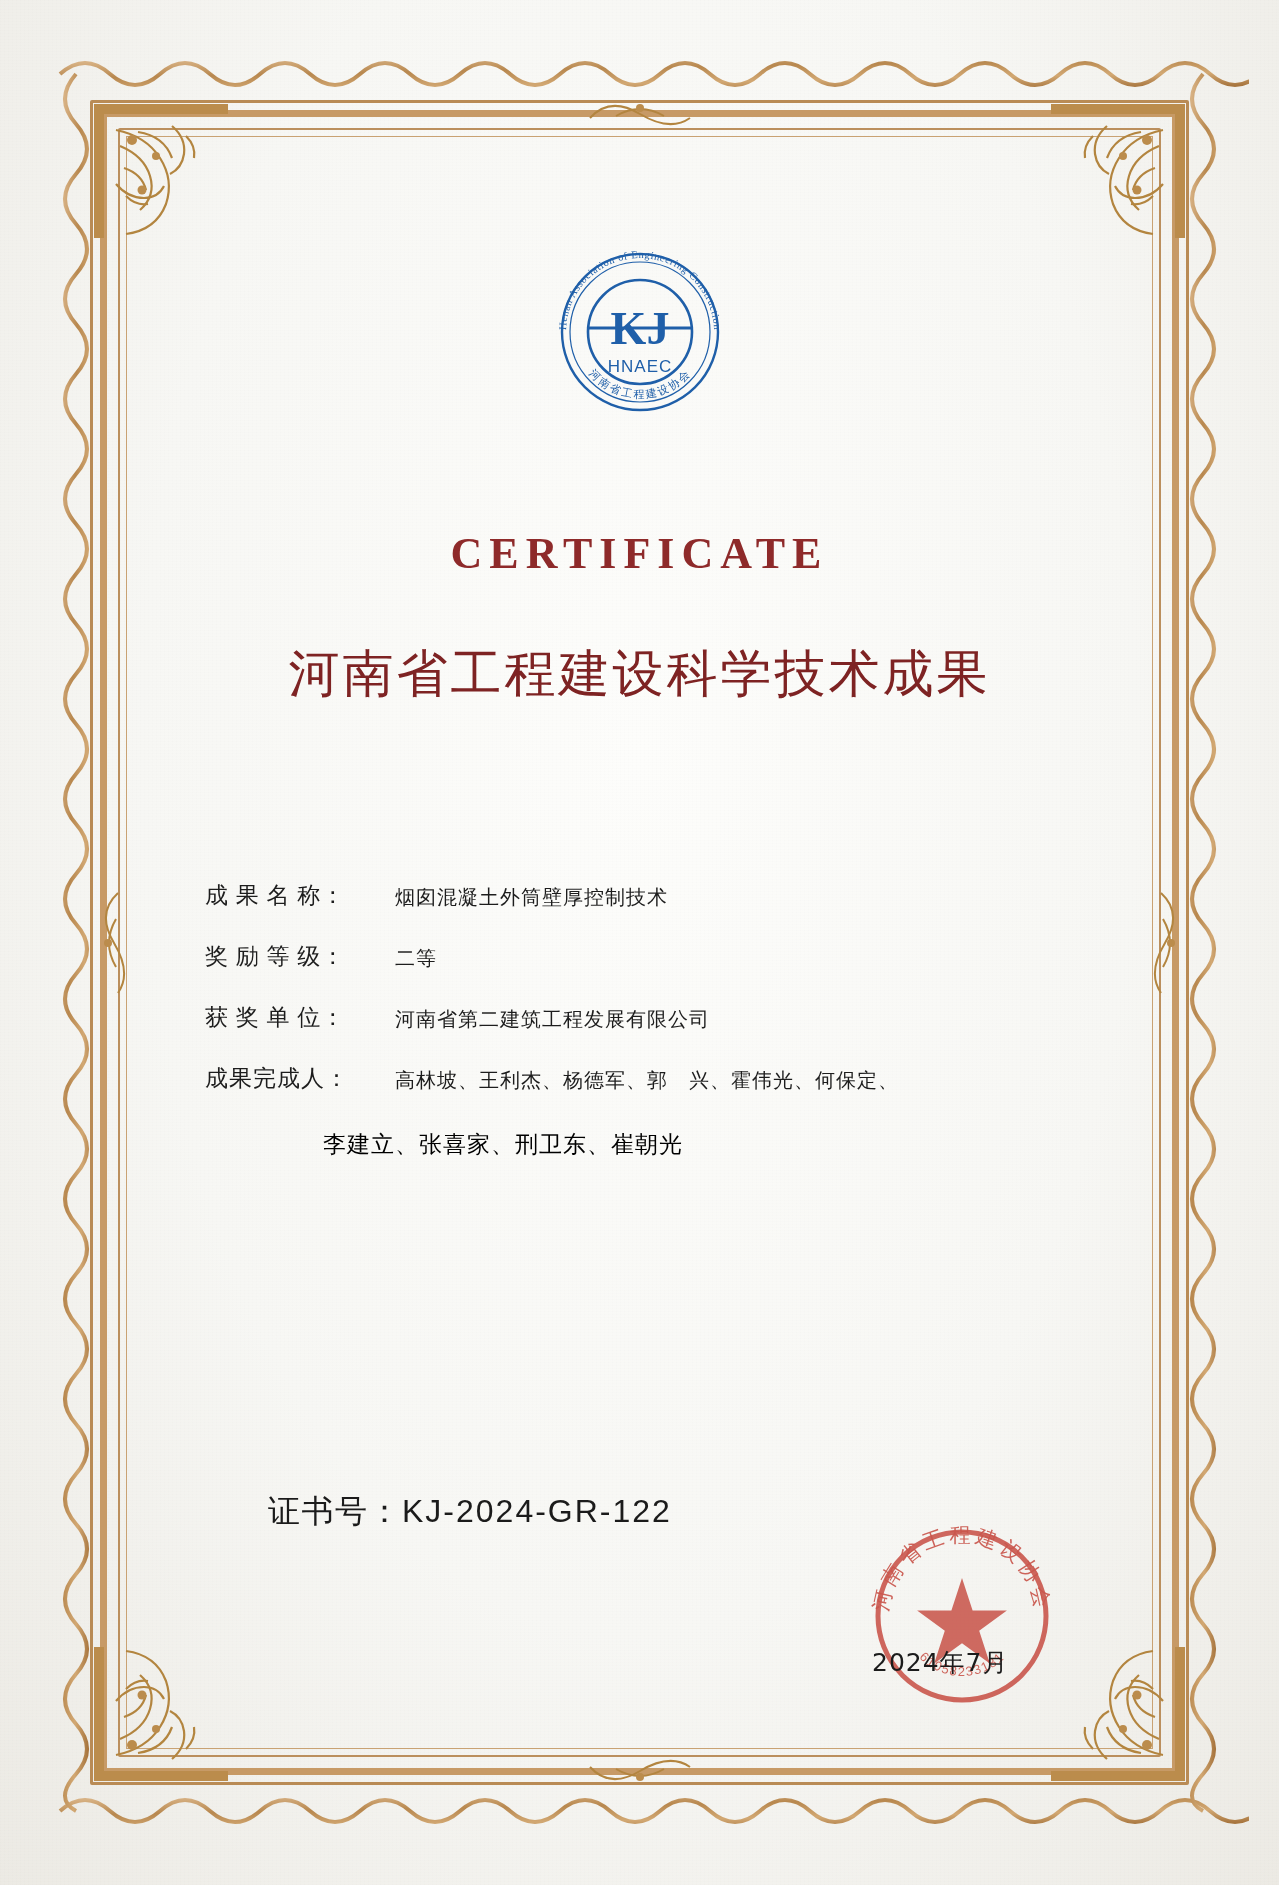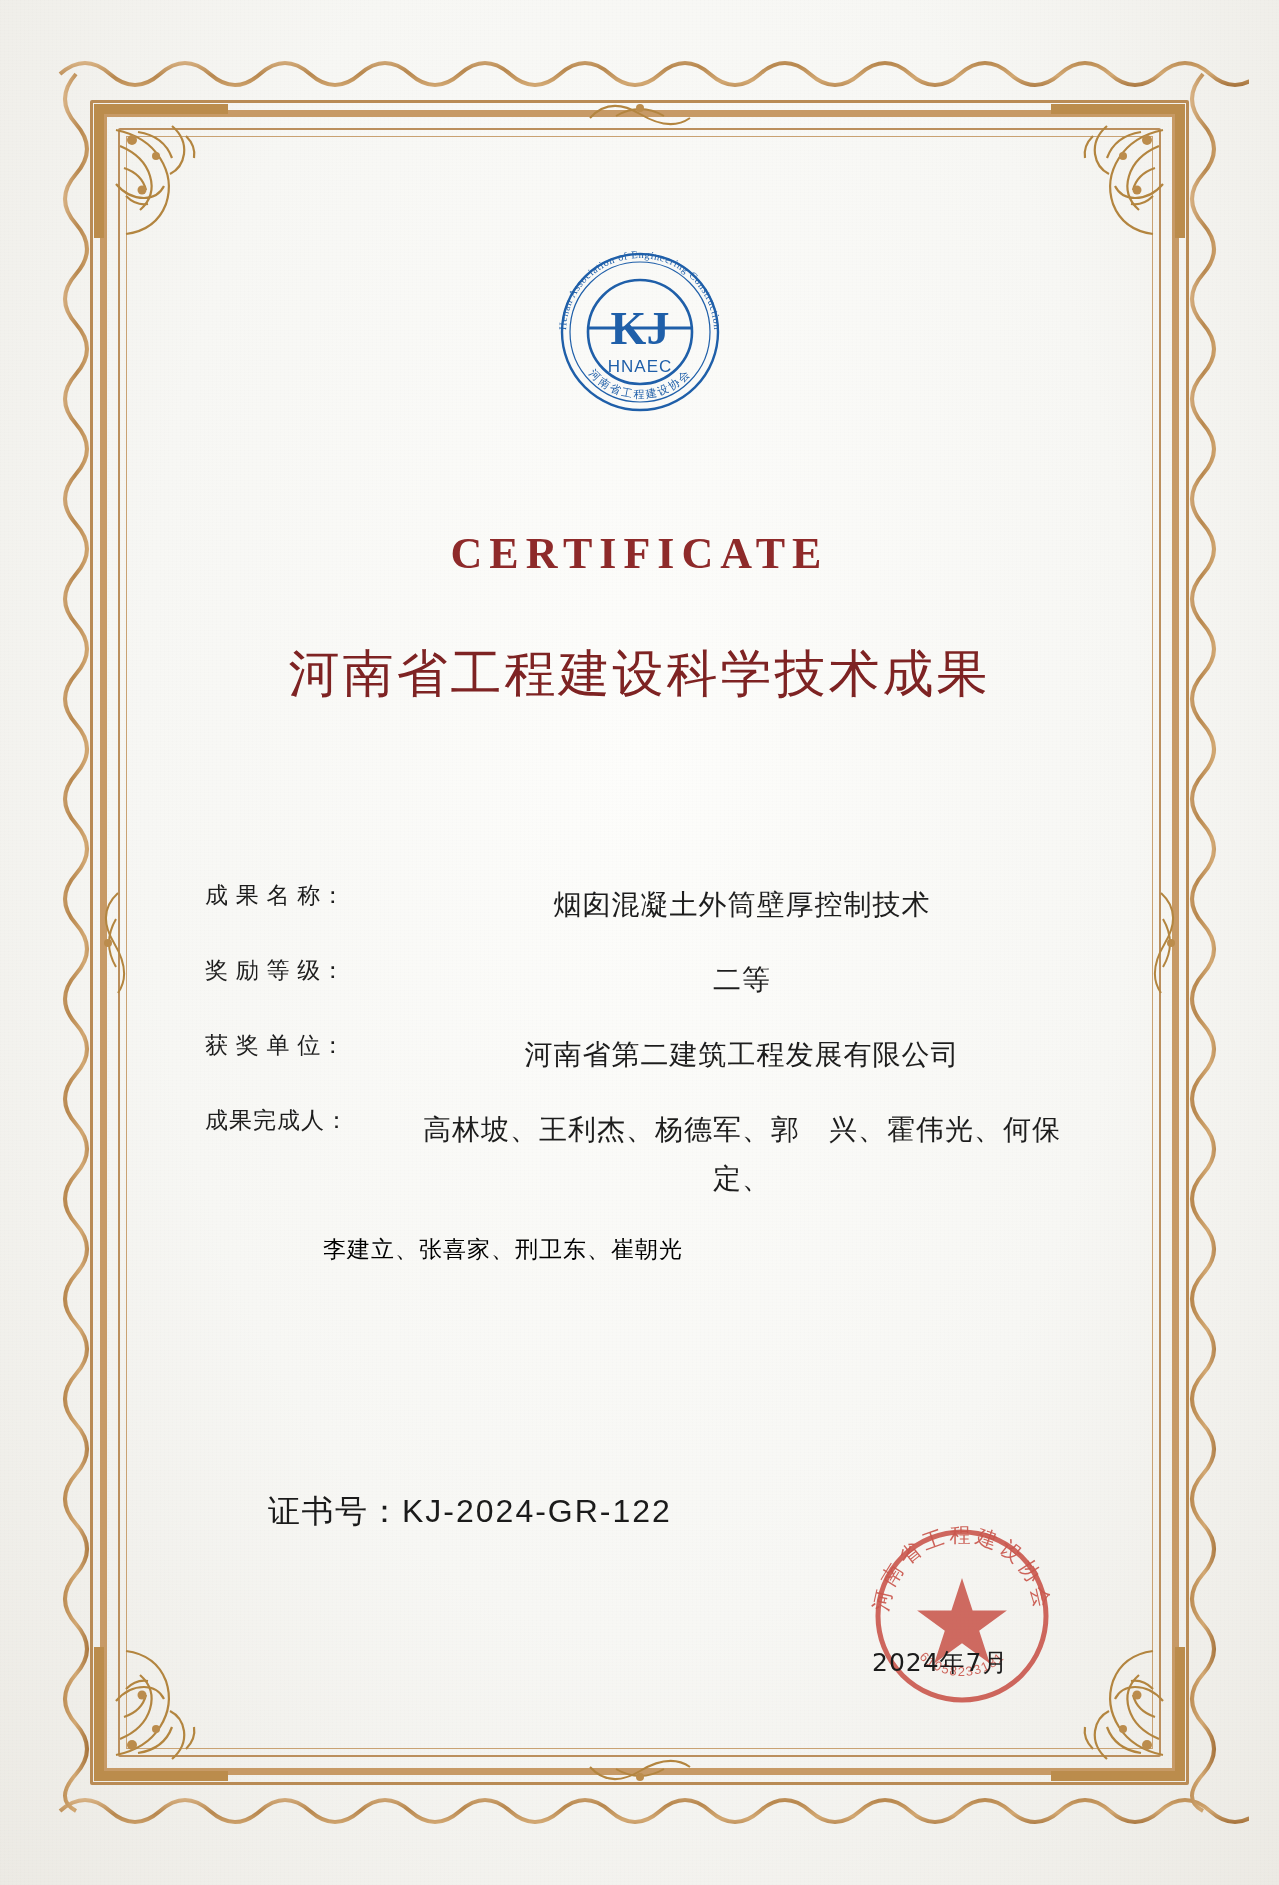--- a/index.html
+++ b/index.html
@@ -163,24 +163,23 @@
   }
   .field-label {
     flex: 0 0 auto;
     width: 190px;
     font-size: 23px;
     letter-spacing: 1px;
     white-space: nowrap;
   }
   .field-value {
     flex: 1 1 auto;
-    font-size: 28px;
+    font-size: 20px;
     line-height: 1.75;
     letter-spacing: 1px;
-    text-align: center;
   }
   .field-value-line2 {
     font-size: 23px;
     line-height: 1.75;
     letter-spacing: 1px;
     margin-left: 118px;
   }
 
   
   #cert-number {

